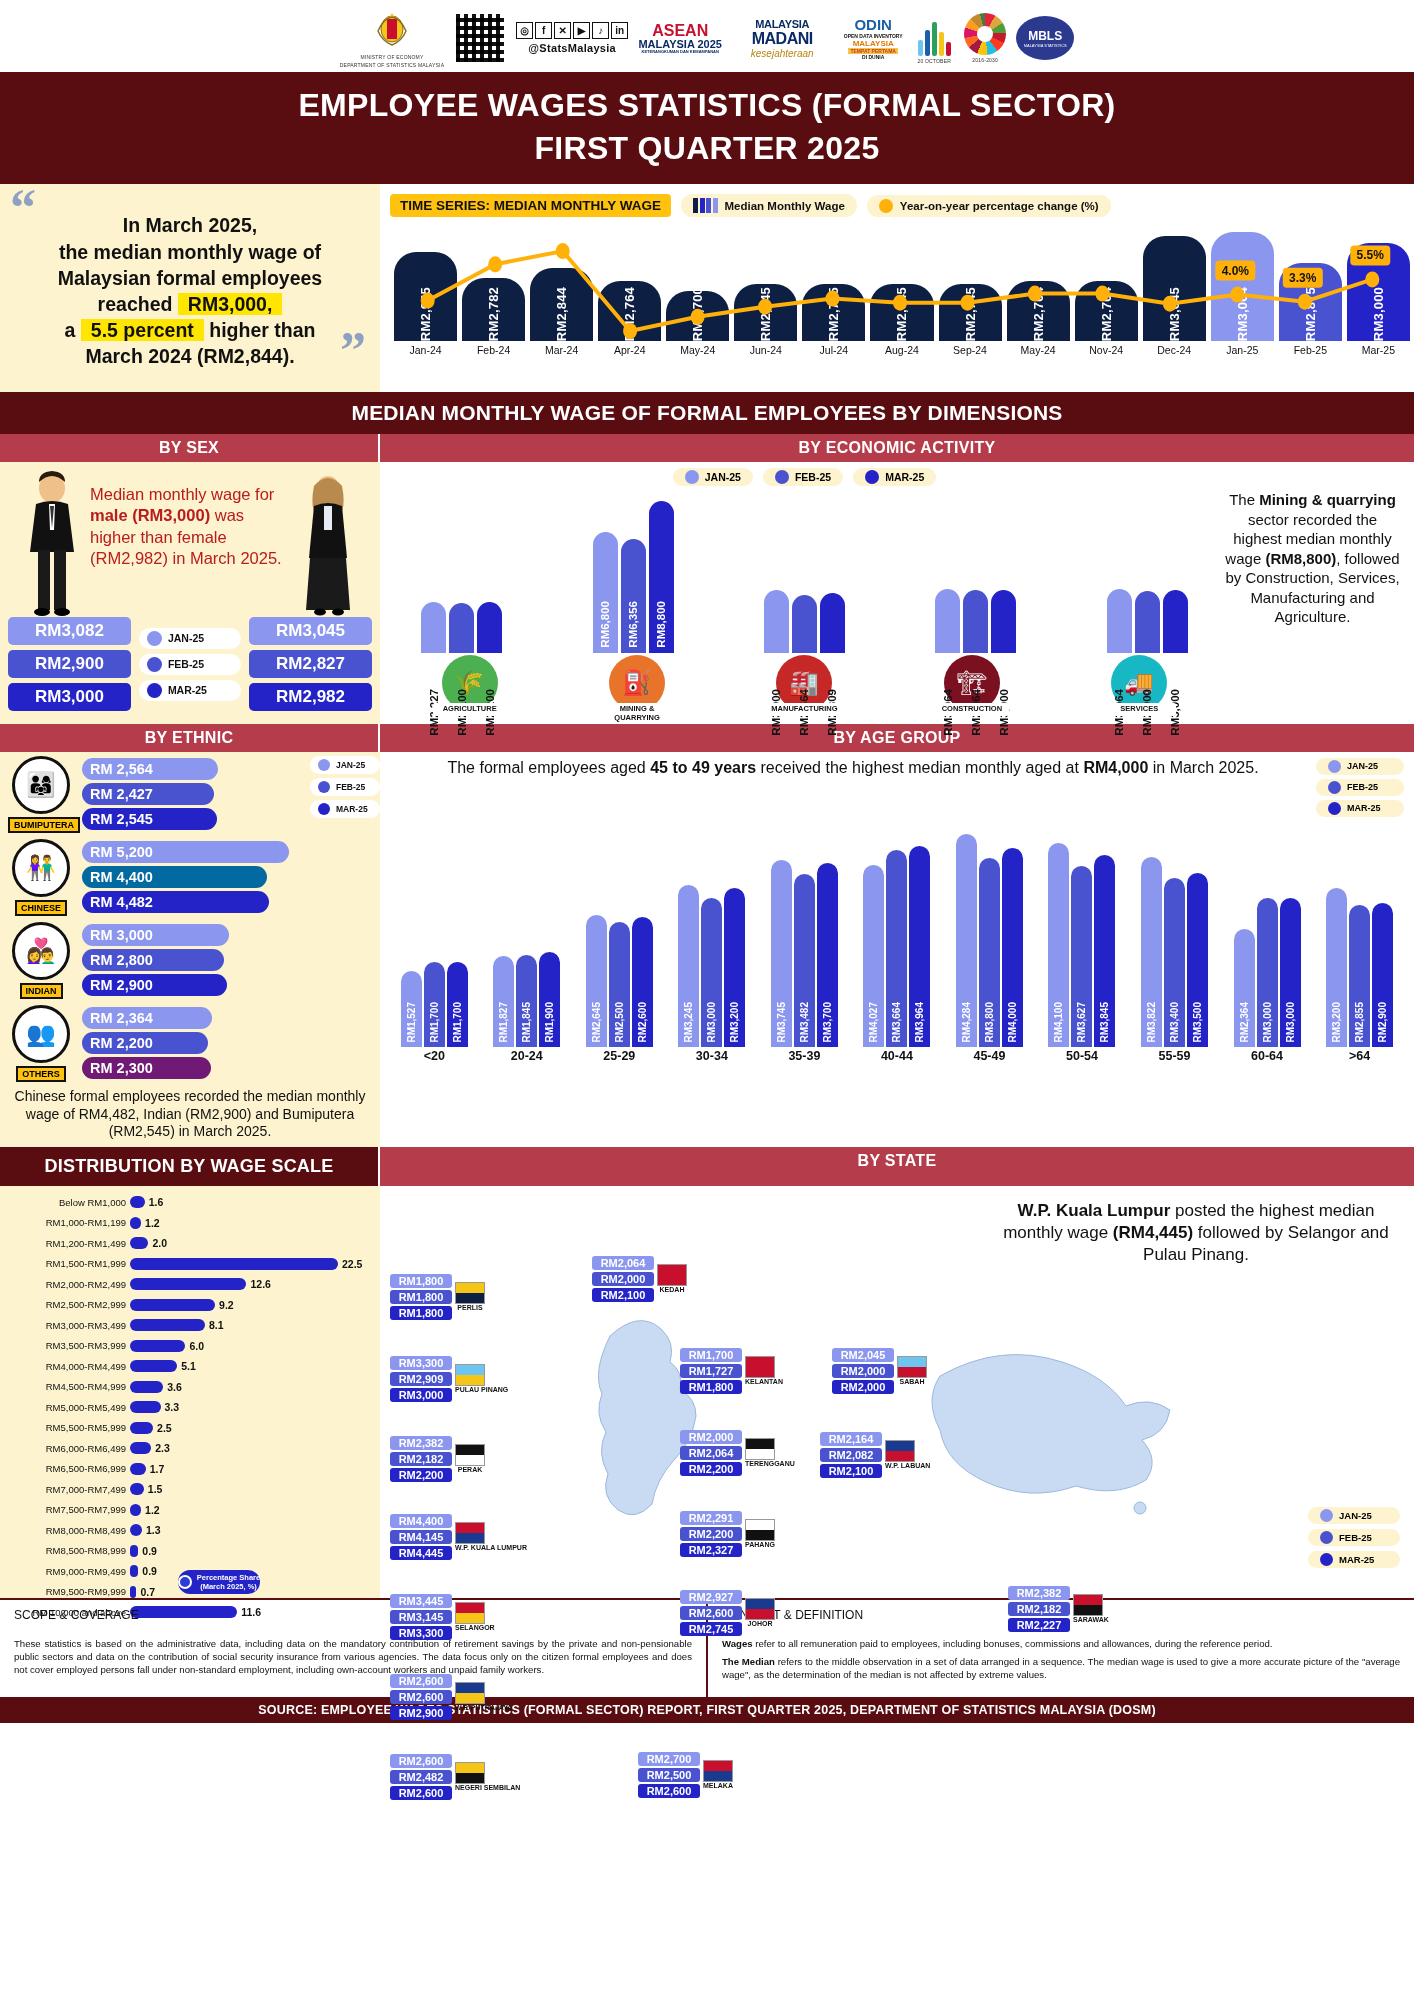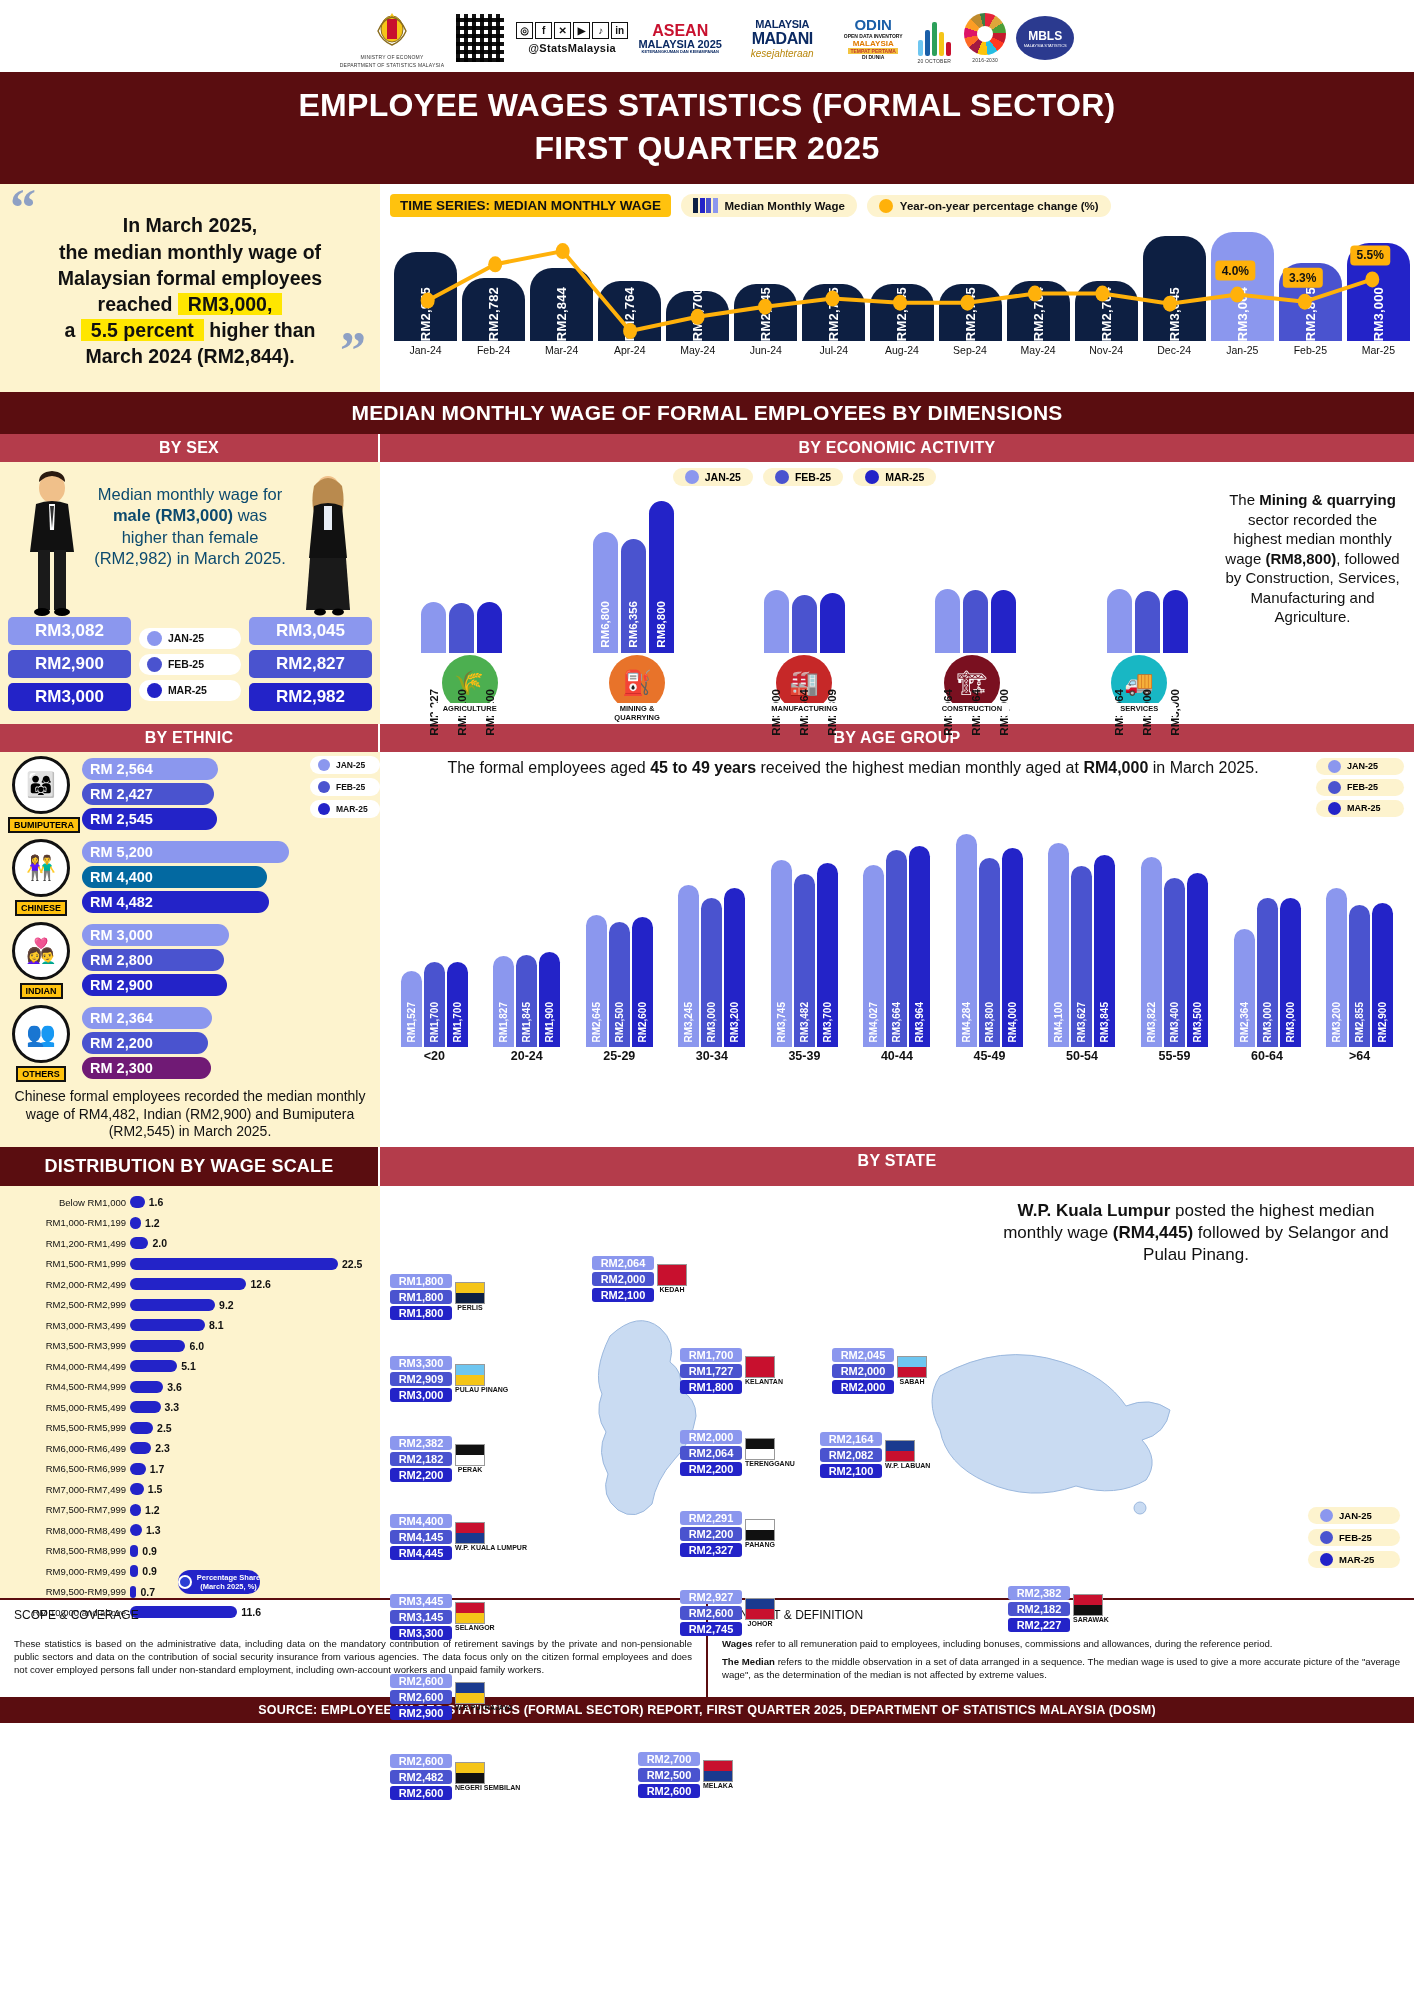--- a/index.html
+++ b/index.html
@@ -73,21 +73,21 @@
   
   .band-dark{background:#5a0d10;color:#fff;text-align:center;font-size:21px;font-weight:bold;padding:9px 0;letter-spacing:.2px;}
   .band-red{background:#b43c4b;color:#fff;text-align:center;font-size:16px;font-weight:bold;padding:5px 0;letter-spacing:.3px;}
 
   
   .row-sex{display:flex;}
   .col-sex{width:380px;background:#fdf3ce;}
   .col-econ{flex:1;background:#fff;}
   .sex-top{display:flex;align-items:flex-start;justify-content:center;height:155px;padding-top:4px;}
   .person{width:76px;height:150px;position:relative;}
-  .sex-text{width:200px;text-align:center;font-size:16.5px;color:#0c4a6e;line-height:1.28;padding-top:18px;}
+  .sex-text{width:200px;font-size:16.5px;color:#b91c1c;line-height:1.28;padding-top:18px;}
   .sex-text b{font-weight:bold;}
   .pill-row{display:flex;align-items:center;justify-content:center;gap:8px;padding:0 8px 6px;}
   .pill-col{display:flex;flex-direction:column;gap:5px;width:125px;}
   .pill{border-radius:5px;color:#fff;font-weight:bold;font-size:17px;text-align:center;padding:4px 0;}
   .legend-col{display:flex;flex-direction:column;gap:5px;width:104px;}
   .lgrow{background:#fff;border-radius:14px;display:flex;align-items:center;gap:6px;padding:3px 8px;font-size:10.5px;font-weight:bold;color:#111;}
   .lgrow i{width:15px;height:15px;border-radius:50%;display:block;}
 
   
   .econ-wrap{display:flex;padding:6px 6px 0 6px;}

